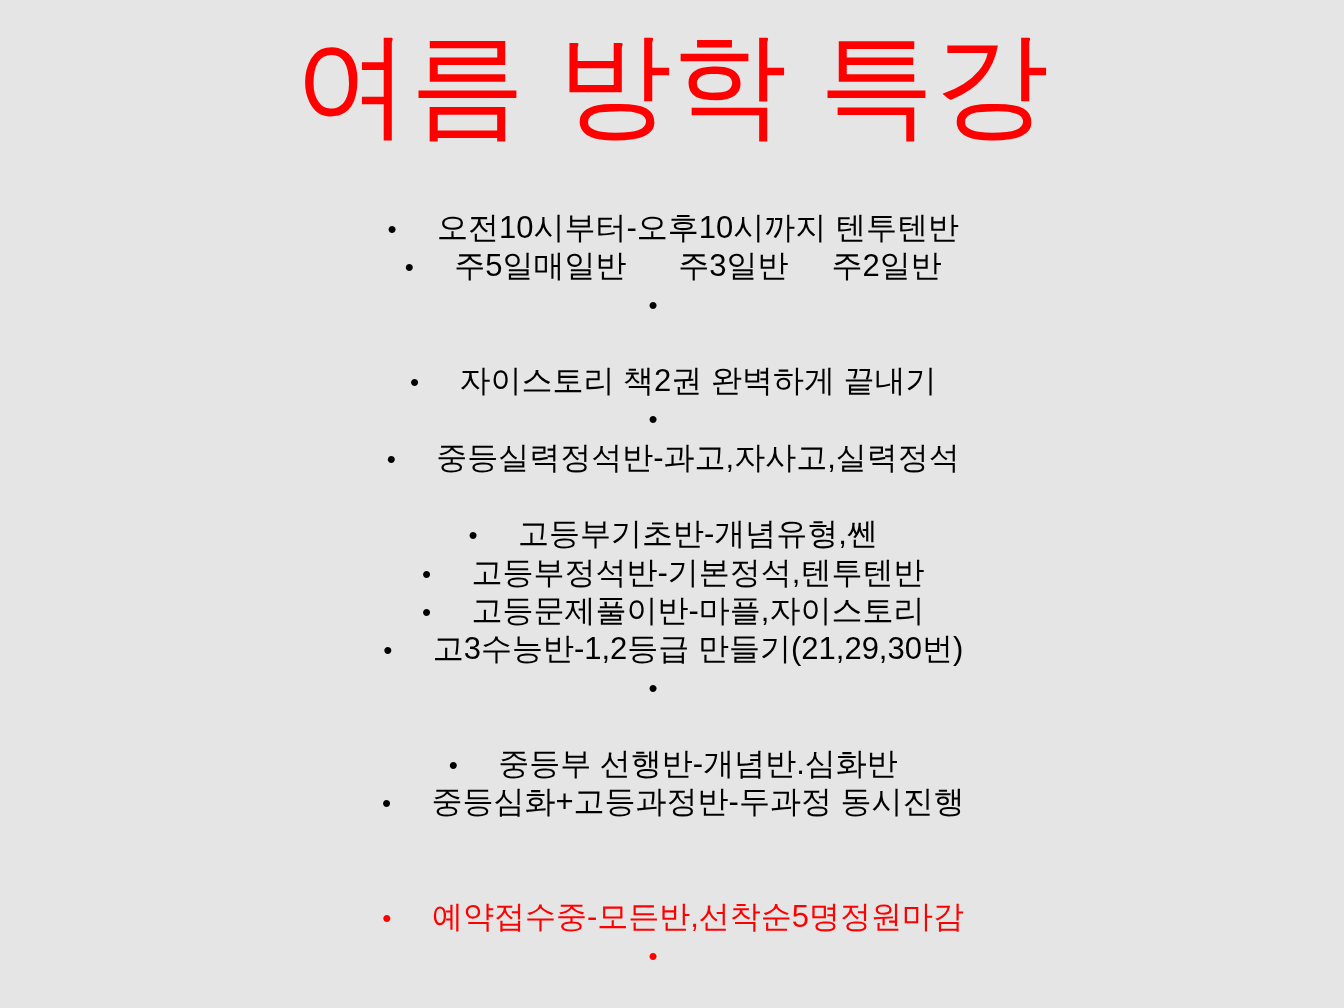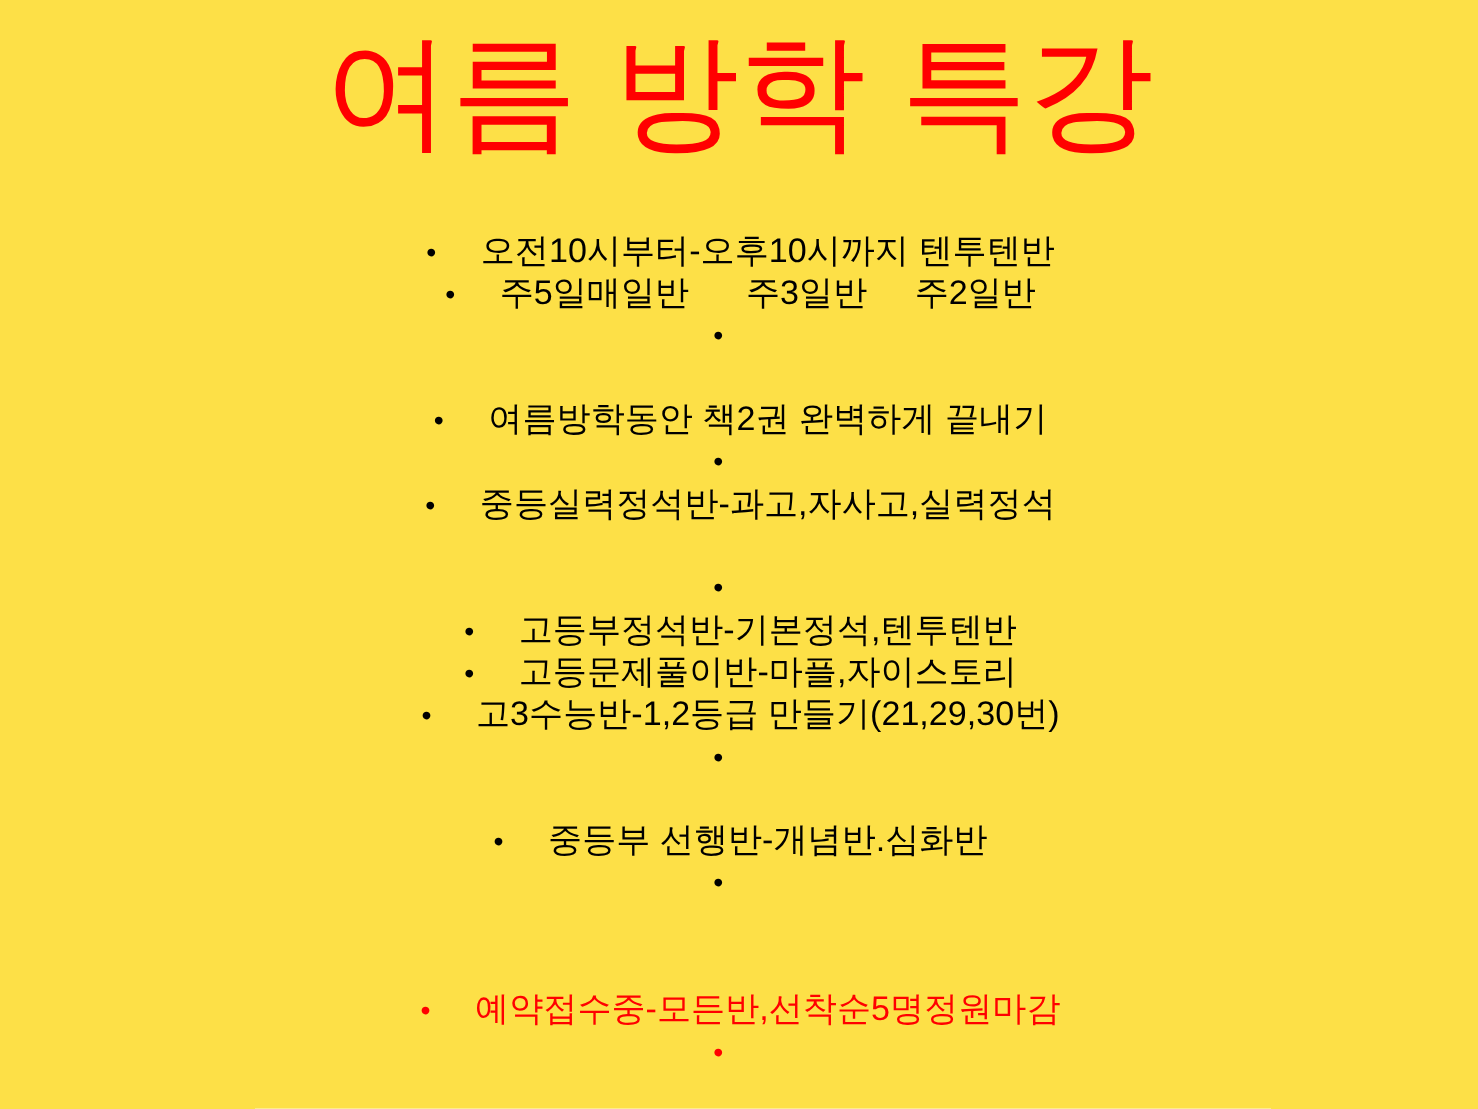--- a/index.html
+++ b/index.html
@@ -11,21 +11,21 @@
     width: 1344px;
     height: 1008px;
     overflow: hidden;
     font-family: "Liberation Sans", sans-serif;
     color: #000000;
   }
   .slide {
     width: 1344px;
     height: 1008px;
     position: relative;
-    background: #fde047;
+    background: #e5e5e5;
   }
   .slide-title {
     padding-top: 8px;
     height: 152px;
     line-height: 152px;
     text-align: center;
     font-size: 115px;
     font-weight: 400;
     color: #ff0000;
     white-space: nowrap;
@@ -75,34 +75,35 @@
       <span class="line-text">주5일매일반      주3일반     주2일반</span>
     </div>
     <div class="line">
       <span class="bullet">•</span>
     </div>
 
     <div class="spacer-1"></div>
 
     <div class="line">
       <span class="bullet">•</span>
-      <span class="line-text">여름방학동안 책2권 완벽하게 끝내기</span>
+      <span class="line-text">자이스토리 책2권 완벽하게 끝내기</span>
     </div>
     <div class="line">
       <span class="bullet">•</span>
     </div>
     <div class="line">
       <span class="bullet">•</span>
       <span class="line-text">중등실력정석반-과고,자사고,실력정석</span>
     </div>
 
     <div class="spacer-1"></div>
 
     <div class="line">
       <span class="bullet">•</span>
+      <span class="line-text">고등부기초반-개념유형,쎈</span>
     </div>
     <div class="line">
       <span class="bullet">•</span>
       <span class="line-text">고등부정석반-기본정석,텐투텐반</span>
     </div>
     <div class="line">
       <span class="bullet">•</span>
       <span class="line-text">고등문제풀이반-마플,자이스토리</span>
     </div>
     <div class="line">
@@ -114,20 +115,21 @@
     </div>
 
     <div class="spacer-1"></div>
 
     <div class="line">
       <span class="bullet">•</span>
       <span class="line-text">중등부 선행반-개념반.심화반</span>
     </div>
     <div class="line">
       <span class="bullet">•</span>
+      <span class="line-text">중등심화+고등과정반-두과정 동시진행</span>
     </div>
 
     <div class="spacer-2"></div>
 
     <div class="line red">
       <span class="bullet">•</span>
       <span class="line-text">예약접수중-모든반,선착순5명정원마감</span>
     </div>
     <div class="line red">
       <span class="bullet">•</span>

